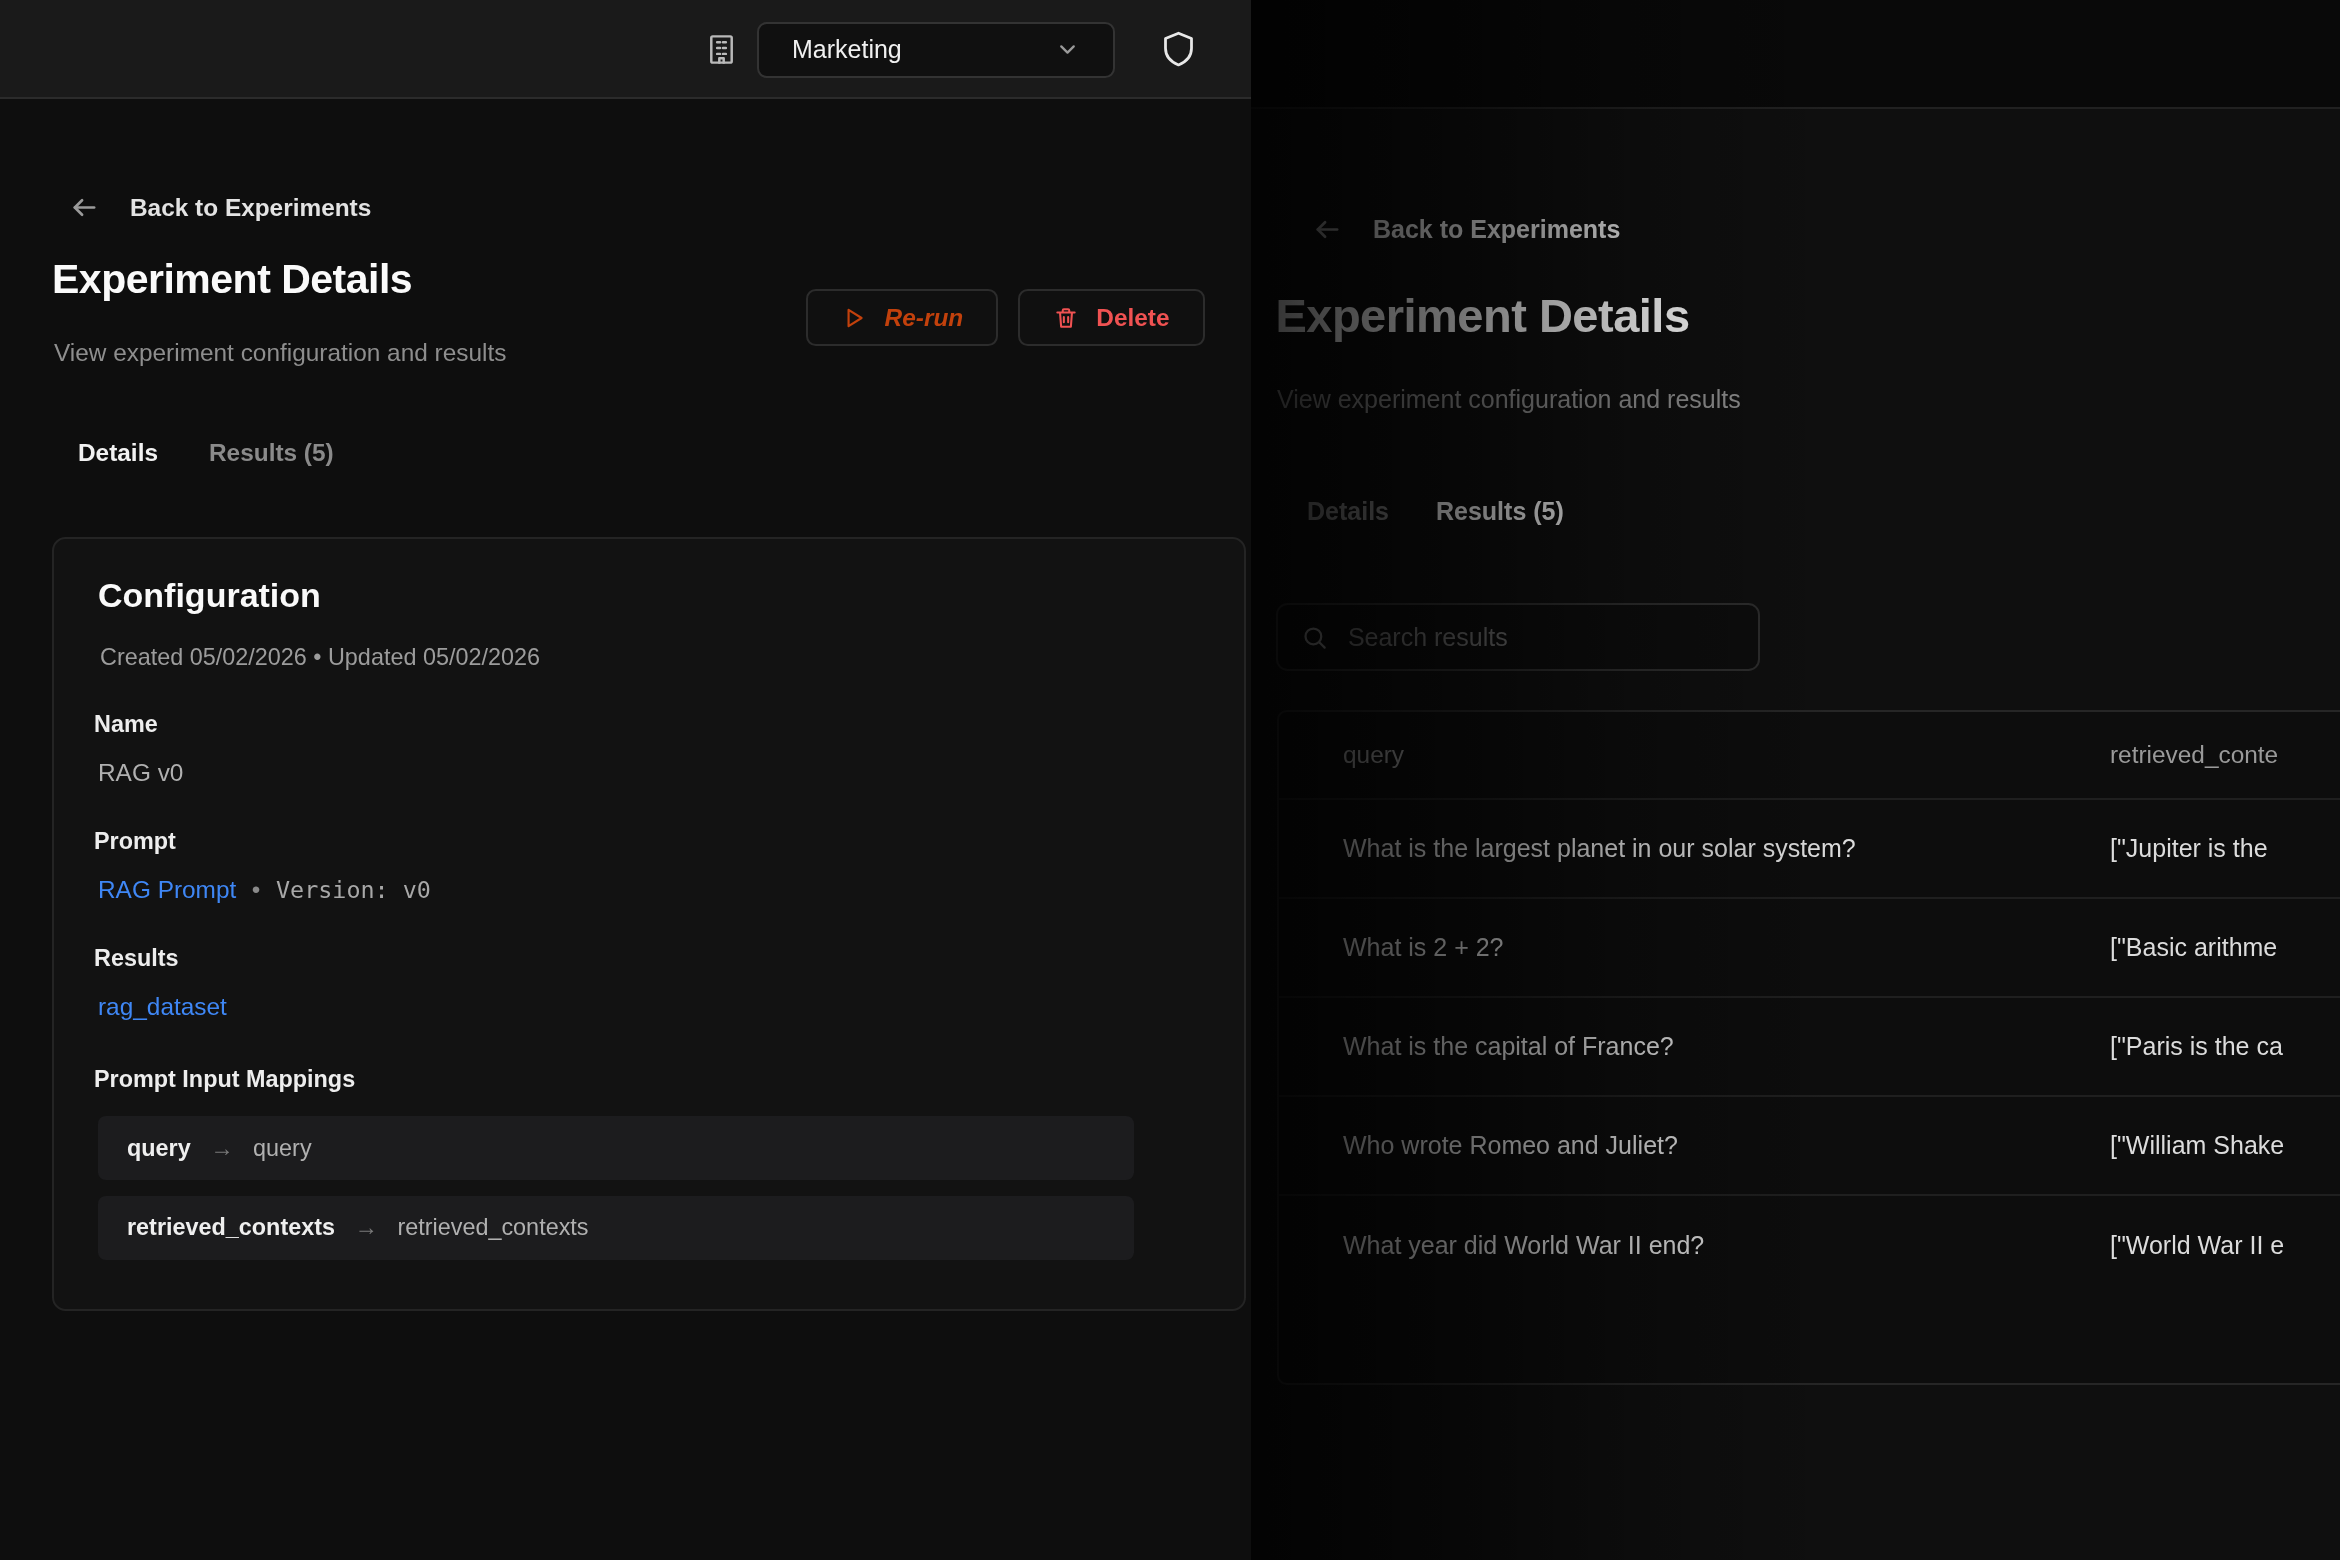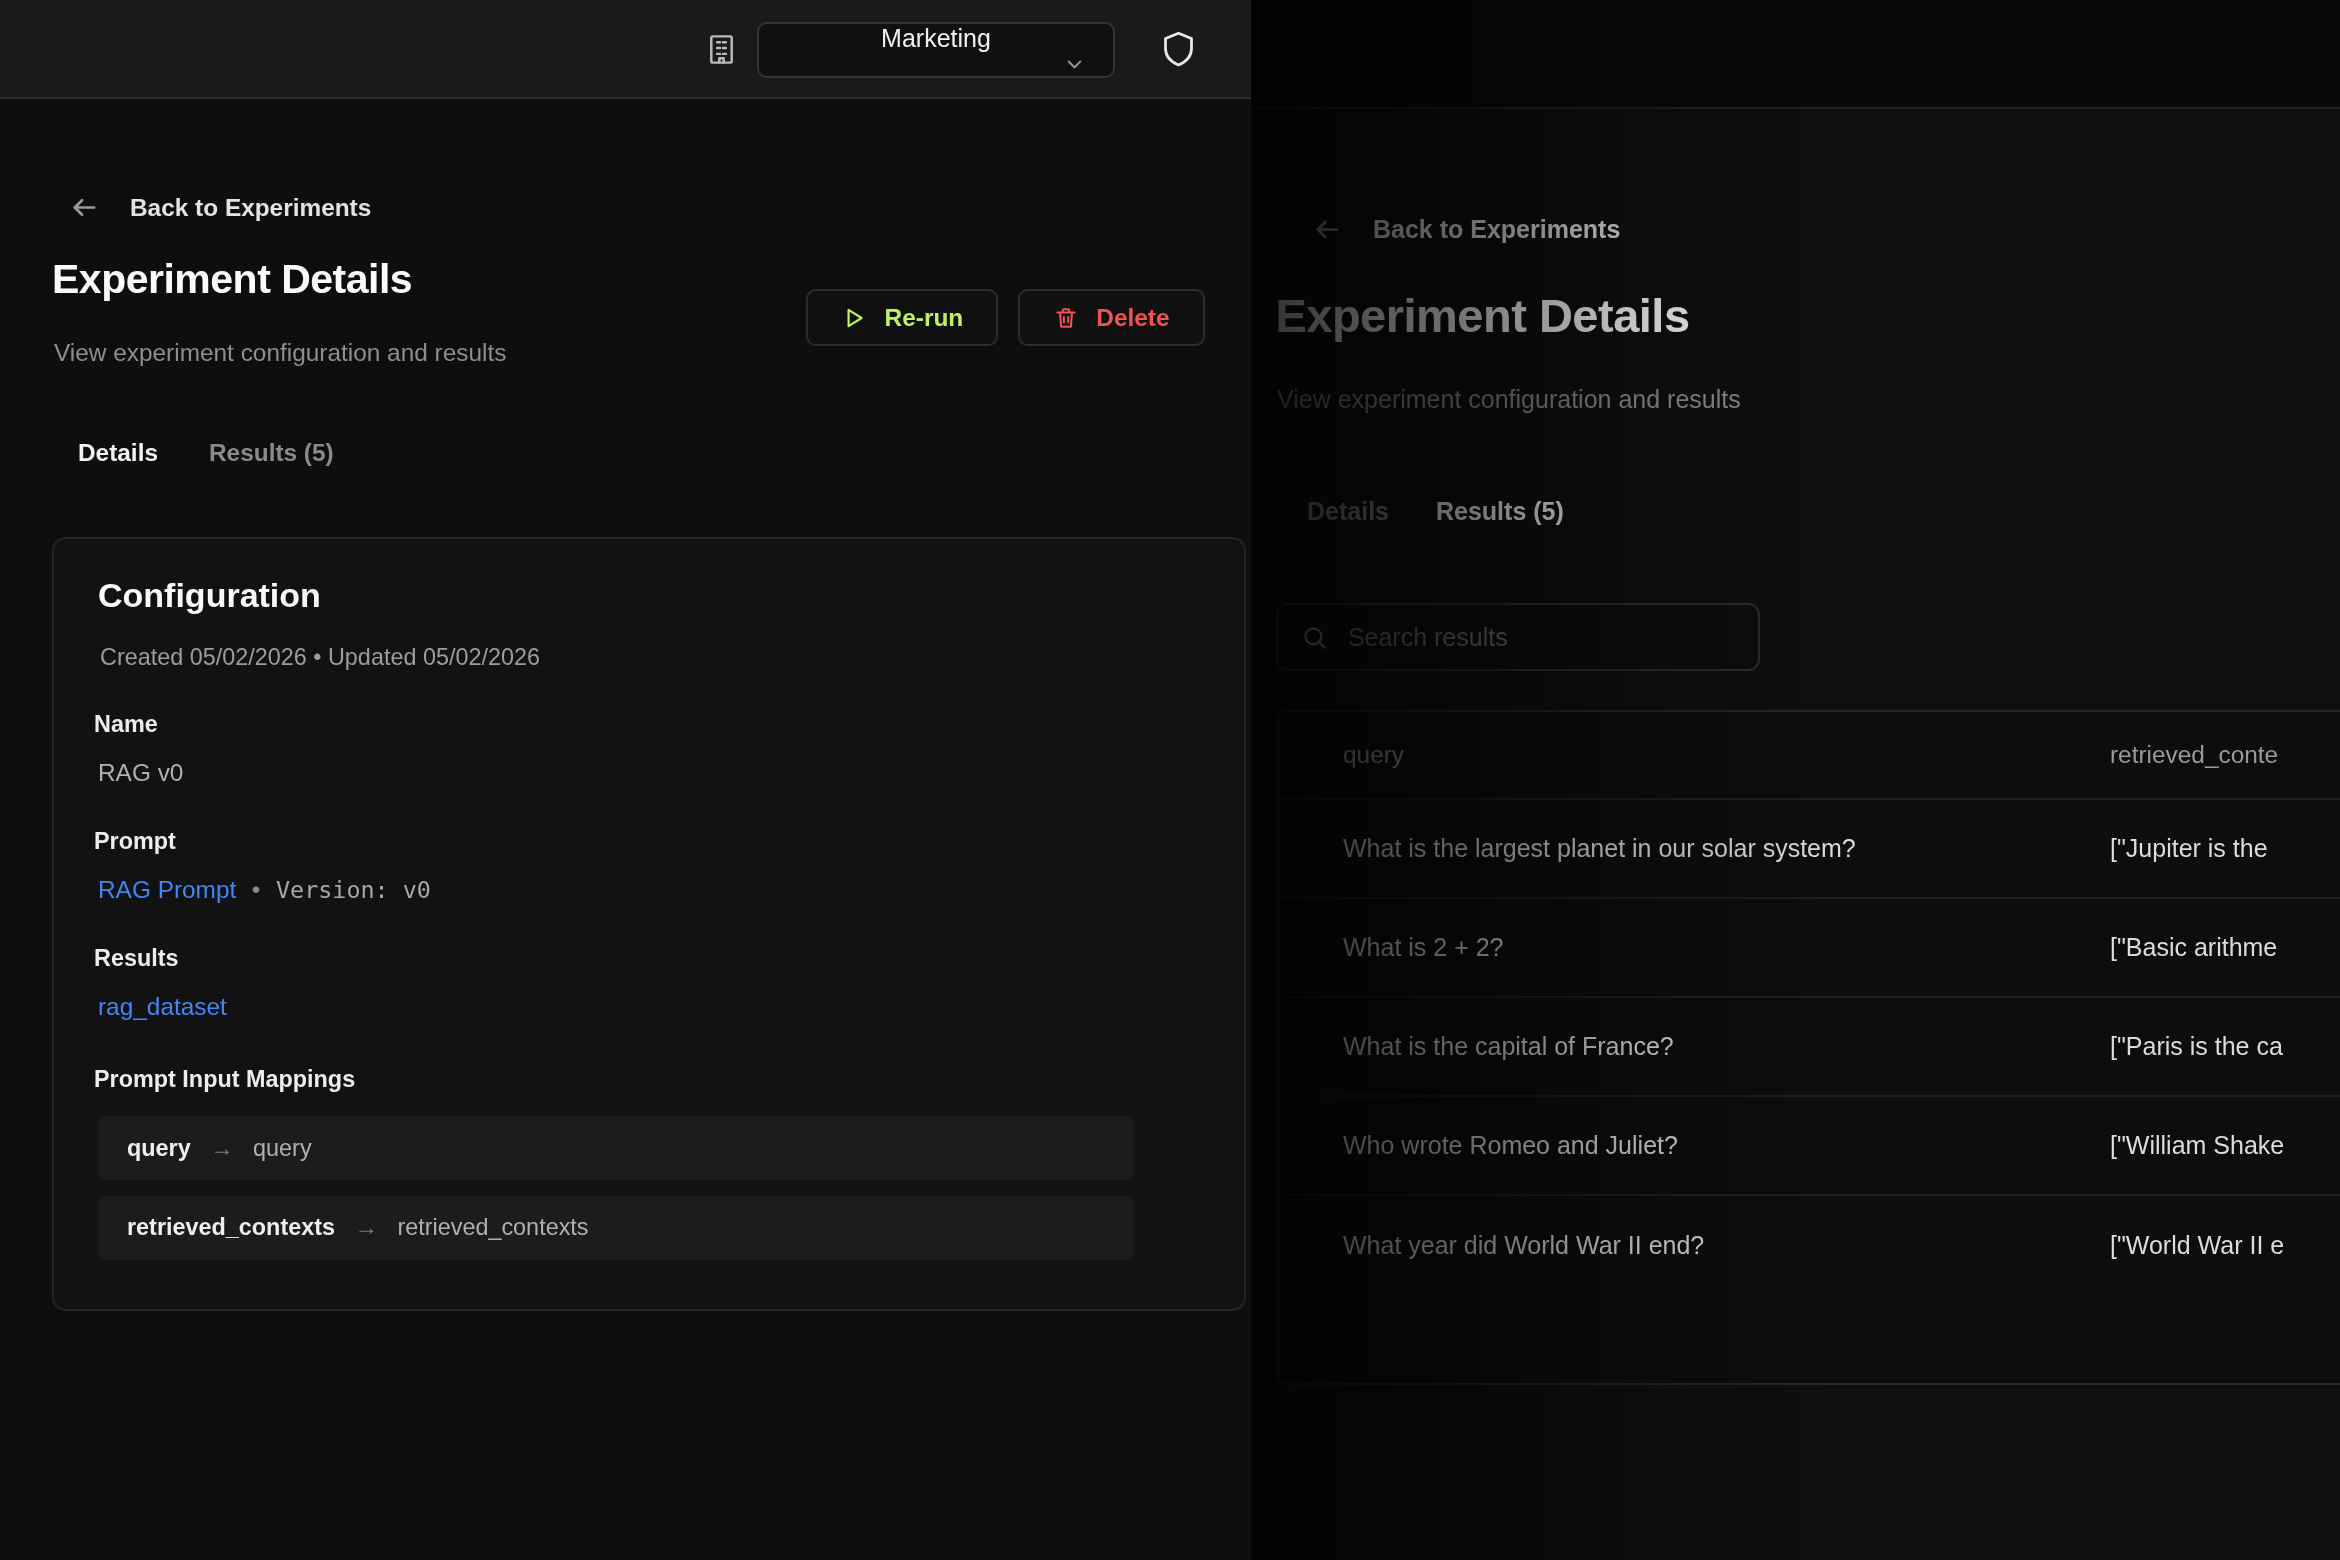--- a/index.html
+++ b/index.html
@@ -7,40 +7,40 @@
               font-family:"Liberation Sans", sans-serif; }
   .canvas { position:relative; width:2341px; height:1560px; background:#0c0c0c; }
 
   
   .panel-left { position:absolute; left:0; top:0; width:1251px; height:1560px; background:#0e0e0e; }
   .topbar { position:absolute; left:0; top:0; width:1251px; height:99px; background:#1a1a1a;
             border-bottom:2px solid #2b2b2b; }
   .org-icon { position:absolute; left:704px; top:32px; width:35px; height:35px; color:#b9b9b9; }
   .org-switcher { position:absolute; left:757px; top:21.5px; width:358px; height:56px;
                   background:#101010; border:2px solid #333; border-radius:9.8px;
-                  display:flex; align-items:center; padding:0 26px; cursor:pointer;flex-direction:column; }
+                  display:flex; align-items:center; padding:0 33px; cursor:pointer; }
   .org-switcher .org-label { color:#f0f0f0; font-size:25px; font-weight:500; }
   .org-switcher .chev { margin-left:auto; width:25px; height:25px; color:#9a9a9a; }
   .shield-icon { position:absolute; left:1159px; top:29px; width:39px; height:41px; color:#e8e8e8; }
 
   .back-row { position:absolute; display:flex; align-items:center; gap:29px; cursor:pointer;margin-top:8px; }
   .panel-left .back-row { left:68px; top:185px; }
   .back-row .arr { width:33px; height:29px; color:#9a9a9a; flex:0 0 auto; }
   .back-row .back-label { color:#e3e3e3; font-weight:700; }
   .panel-left .back-label { font-size:24.4px; }
 
   .panel-left h1 { position:absolute; left:52px; top:256px; font-size:41px; font-weight:700;
                    color:#fafafa; letter-spacing:-0.5px; }
   .panel-left .subtitle { position:absolute; left:54px; top:339px; font-size:24.4px; color:#8e8e8e; }
 
   .actions { position:absolute; left:806px; top:289px; display:flex; gap:19.5px; }
   .btn { height:57px; padding:0 33px; background:#101010; border:2px solid #2c2c2c; border-radius:9.8px;
          display:flex; align-items:center; gap:17.6px; cursor:pointer; font-size:24.4px; font-weight:700; }
   .btn .bicon { width:26px; height:26px; }
-  .btn-rerun { color:#bef264; }
+  .btn-rerun { color:#c2410c;font-style:italic; }
   .btn-delete { color:#f05252; }
 
   .tabs { position:absolute; display:flex; }
   .panel-left .tabs { left:78px; top:439px; gap:51px; font-size:24.4px; }
   .tab { color:#8a8a8a; font-weight:600; cursor:pointer; }
   .tab.active { color:#f2f2f2; font-weight:700; }
 
   .card { position:absolute; left:52px; top:537px; width:1194px; height:774px;
           background:#121212; border:2px solid #242424; border-radius:13.7px; }
   .card h2 { position:absolute; left:44px; top:37px; font-size:34px; font-weight:700; color:#fafafa; }

